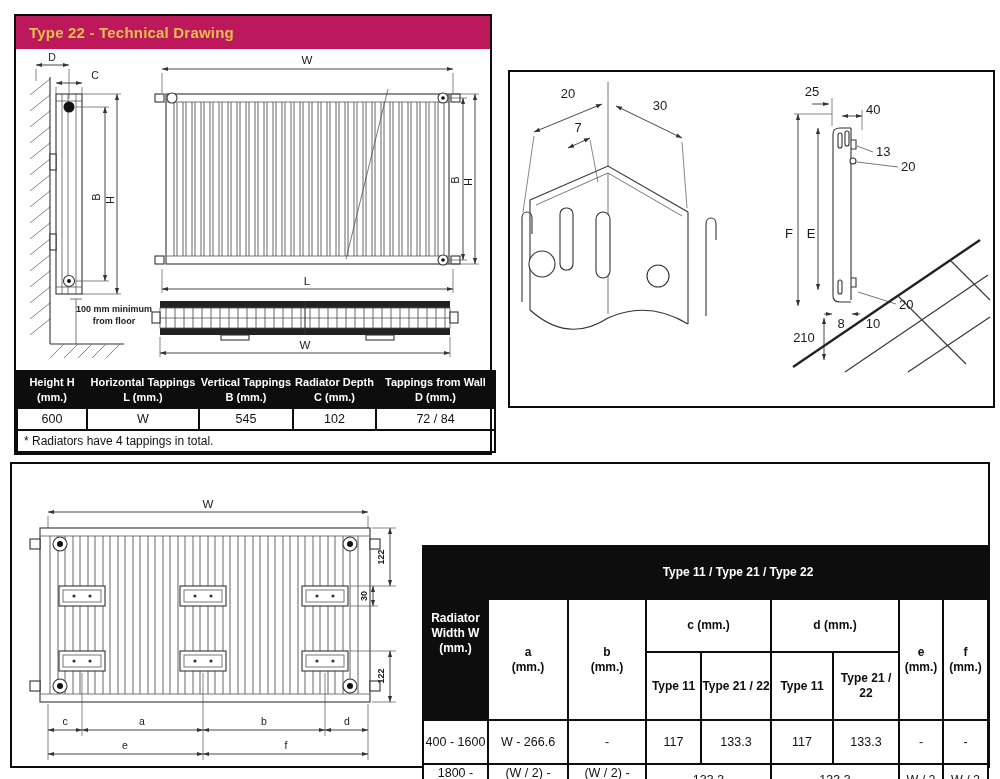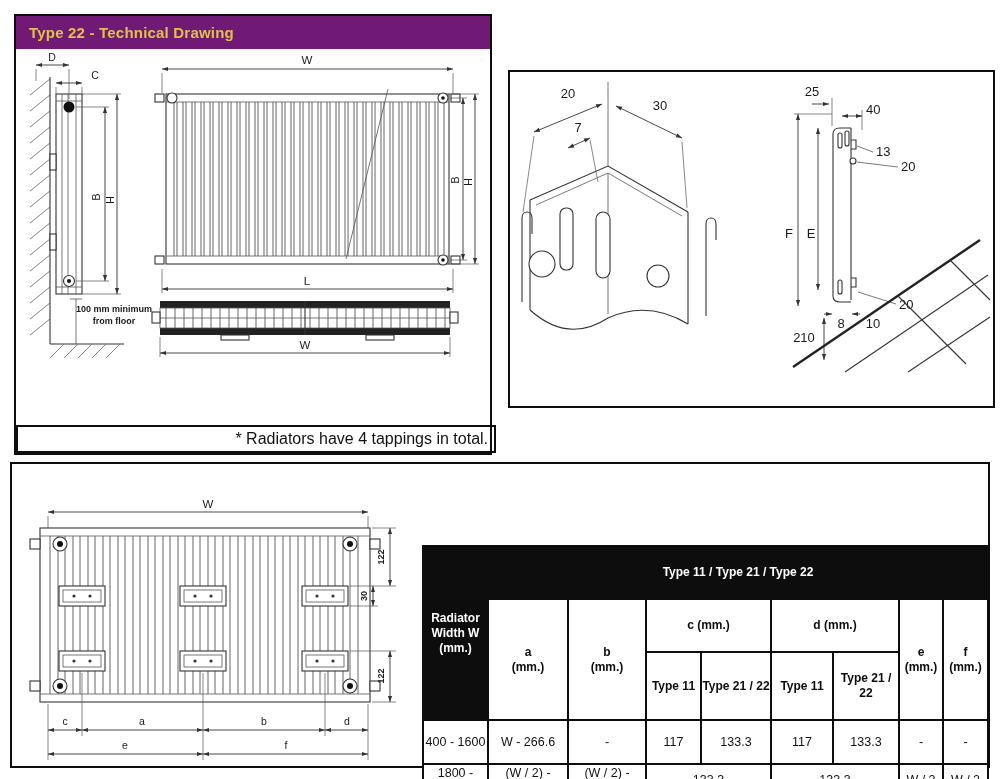--- a/index.html
+++ b/index.html
@@ -1,35 +1,35 @@
 <!DOCTYPE html>
 <html><head>
 <meta charset="utf-8">
 <style>
   *{box-sizing:border-box}
   html,body{margin:0;padding:0}
   body{width:1000px;height:779px;position:relative;background:#ffffff;
        font-family:"Liberation Sans",sans-serif;color:#111}
   .panel{position:absolute;background:#fff;border:2px solid #0d0d0d}
-  .panel-head{background:#701a75;color:#e3c04b;font-weight:bold;font-size:15px;
+  .panel-head{background:#be185d;color:#e3c04b;font-weight:bold;font-size:15px;
               display:flex;align-items:center;padding:0 13px;letter-spacing:.2px}
   #p1{left:14px;top:14px;width:478px;height:441px;display:flex;flex-direction:column}
   #p1 .panel-head{height:33px;flex:none}
   #p2{left:508px;top:70px;width:487px;height:338px}
   #p2 .panel-head{height:31px}
   #p3{left:10px;top:462px;width:980px;height:306px}
   #p3 .panel-head{height:33px}
 
   table{border-collapse:collapse;table-layout:fixed}
   th,td{border:2px solid #0d0d0d;text-align:center;vertical-align:middle}
   .t1{width:100%;margin-top:auto}
   .t1 th{background:#0d0d0d;color:#fff;font-size:11px;line-height:1.3;
          padding:3px 0;white-space:pre-line;font-weight:bold}
   .t1 td{font-size:12.5px;padding:3px 0}
-  .t1 tr.fn td{text-align:right;padding:3px 6px;font-size:16px}
+  .t1 tr.fn td{text-align:left;padding:3px 6px;font-size:12px}
 
   .t2{position:absolute;left:410px;top:81px;width:565px;background:#fff}
   .t2 th{white-space:pre-line;line-height:1.25;padding:18px 0;font-size:12px;font-weight:bold}
   .t2 th.dark{background:#0d0d0d;color:#fff}
   .t2 th.light{background:#fff;color:#0d0d0d}
   .t2 td{font-size:12.5px}
 
   svg{display:block}
   #svg3{position:absolute;left:10px;top:36px}
   .ln{stroke:#333;fill:none;stroke-width:1.1}
@@ -161,20 +161,39 @@
 
   <table class="t1">
     <colgroup>
         <col style="width:70px">
         <col style="width:112px">
         <col style="width:94px">
         <col style="width:83px">
         <col style="width:119px">
       </colgroup>
     <tbody>
+        <tr>
+      <th>Height H
+(mm.)</th>
+      <th>Horizontal Tappings
+L (mm.)</th>
+      <th>Vertical Tappings
+B (mm.)</th>
+      <th>Radiator Depth
+C (mm.)</th>
+      <th>Tappings from Wall
+D (mm.)</th>
+    </tr>
+    <tr>
+      <td>600</td>
+      <td>W</td>
+      <td>545</td>
+      <td>102</td>
+      <td>72 / 84</td>
+    </tr>
     <tr class="fn">
       <td colspan="5">* Radiators have 4 tappings in total.</td>
     </tr>
   </tbody>
     </table>
 </div>
 
 <div class="panel" id="p2">
   <svg width="483" height="302" viewBox="0 0 483 302">
 

